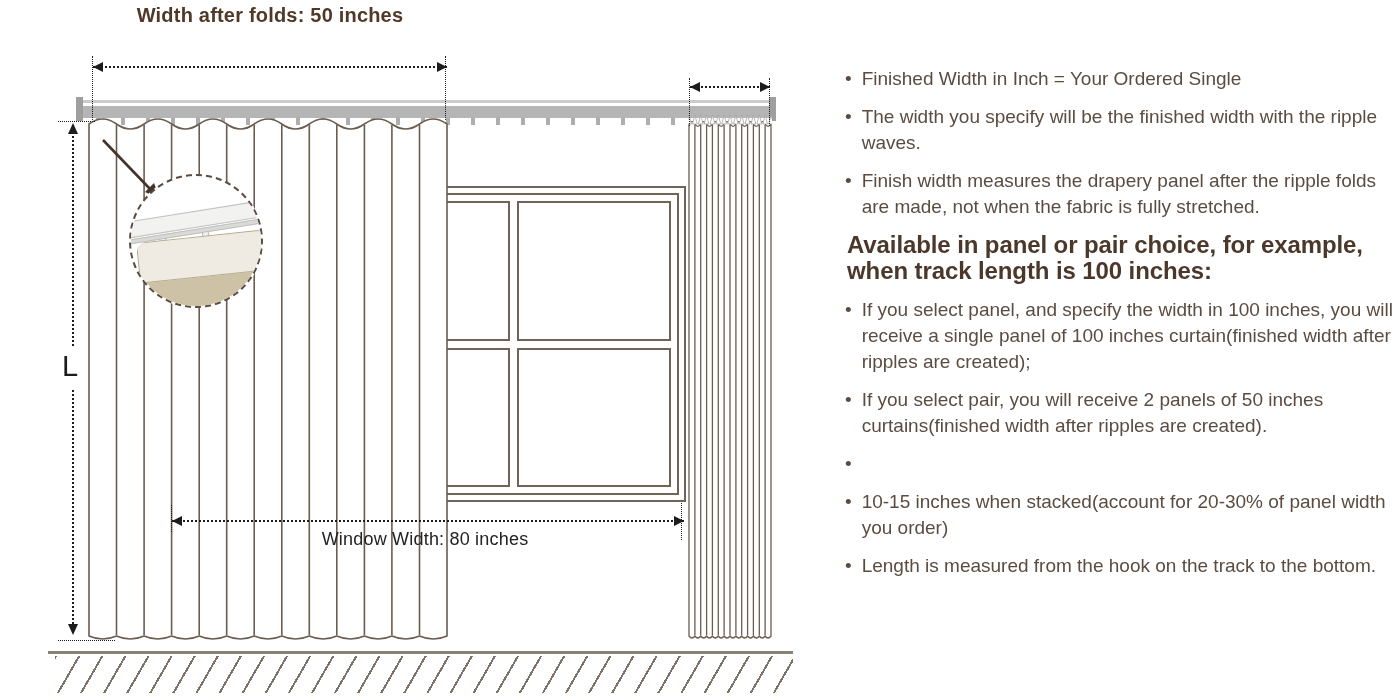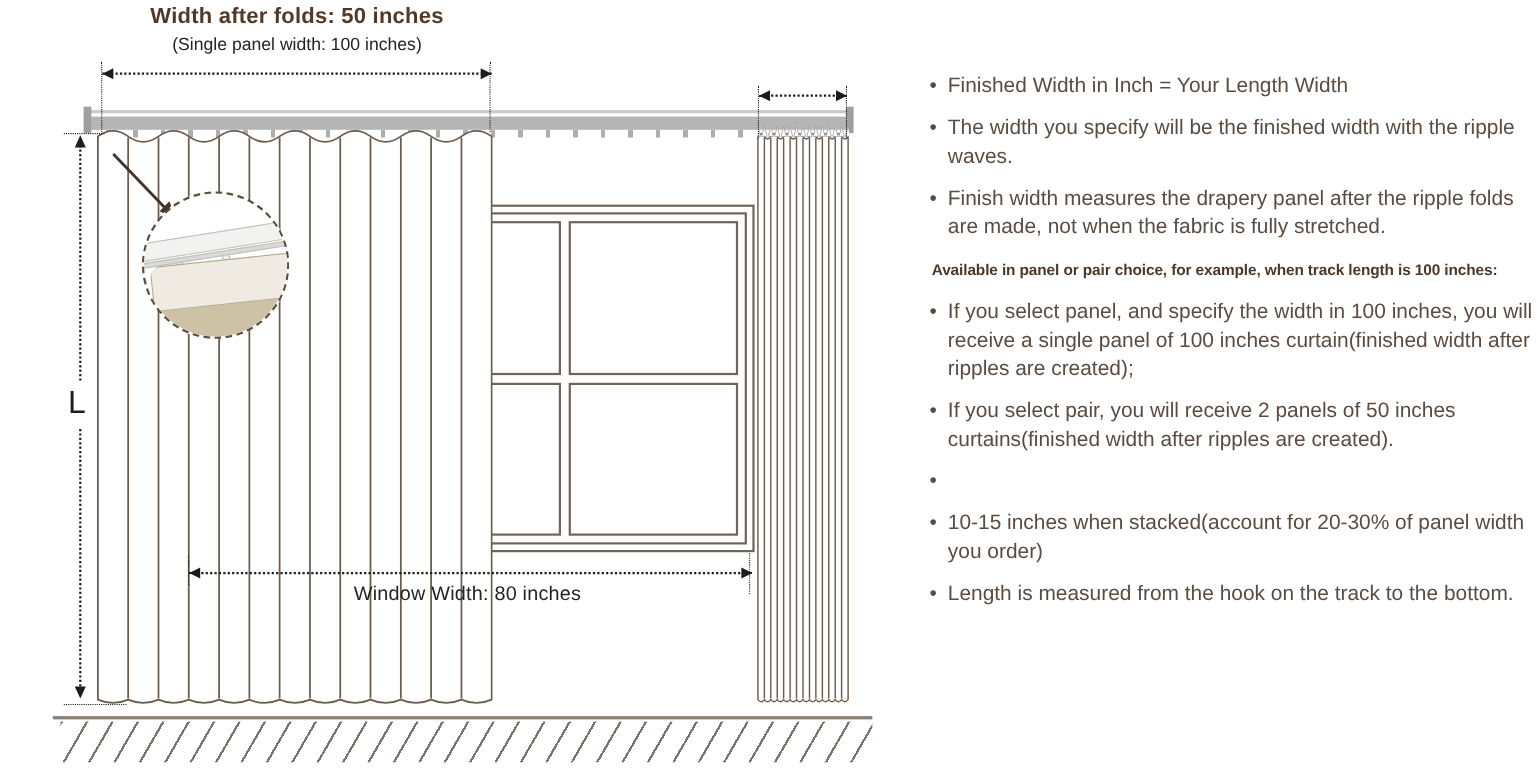--- a/index.html
+++ b/index.html
@@ -72,30 +72,29 @@
   .mag-sheer{position:absolute;left:0;top:0;width:100%;height:46%;background:rgba(255,255,255,.68);
     border-bottom:1px solid rgba(175,165,140,.9);}
   .mag-arrow{position:absolute;left:98px;top:135px;z-index:6;}
 
   
   .notes{position:absolute;left:845px;top:66px;width:552px;color:var(--text-brown);
     font-size:19px;line-height:26px;z-index:4;}
   .notes ul{list-style:none;}
   .notes li{display:flex;gap:10px;margin-bottom:12px;}
   .blt{flex:0 0 auto;color:var(--text-brown);}
-  .notes-heading{font-weight:700;color:var(--heading-brown);font-size:14px;line-height:26px;
+  .notes-heading{font-weight:700;color:var(--heading-brown);font-size:24px;line-height:26px;
     letter-spacing:-.1px;margin:7px 0 13px 2px;}
 </style>
 </head>
 <body>
 
 <div class="canvas">
 
   <div class="w-title">Width after folds: 50 inches</div>
-  <div class="w-sub">(Single panel width: 100 inches)</div>
 
 
   <div class="win-label">Window Width: 80 inches</div>
   <div class="l-label">L</div>
 
   <div class="track-topline"></div>
   <div class="track-bar"></div>
   <div class="track-cap cap-l"></div>
   <div class="track-cap cap-r"></div>
   <div class="gliders"></div>
@@ -199,21 +198,21 @@
       <div class="mag-fabric">
         <div class="mag-sheer"></div>
       </div>
     </div>
   </div>
 
   <div class="notes">
     <ul>
       <li>
         <span class="blt">•</span>
-        <span>Finished Width in Inch = Your Length Width</span>
+        <span>Finished Width in Inch = Your Ordered Single</span>
       </li>
       <li>
         <span class="blt">•</span>
         <span>The width you specify will be the finished width with the ripple waves.</span>
       </li>
       <li>
         <span class="blt">•</span>
         <span>Finish width measures the drapery panel after the ripple folds are made, not when the fabric is fully stretched.</span>
       </li>
     </ul>

